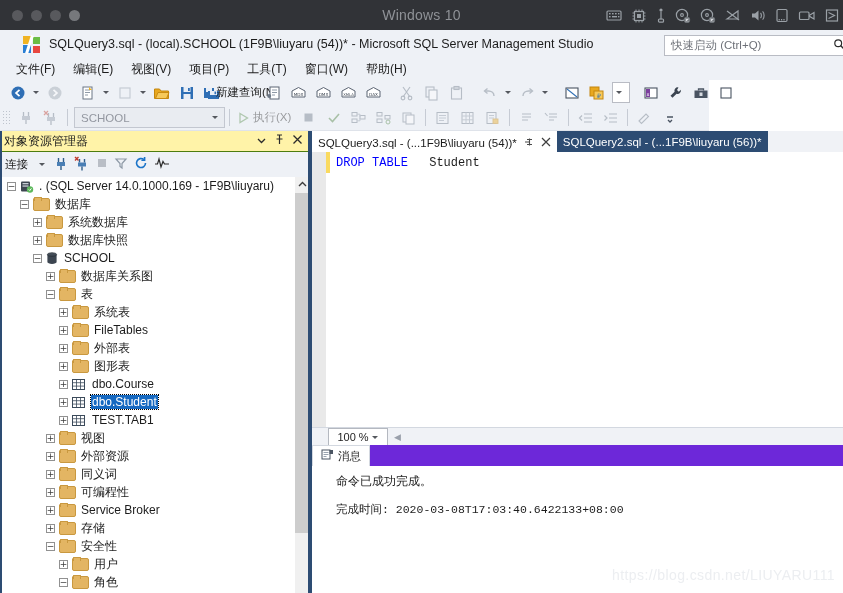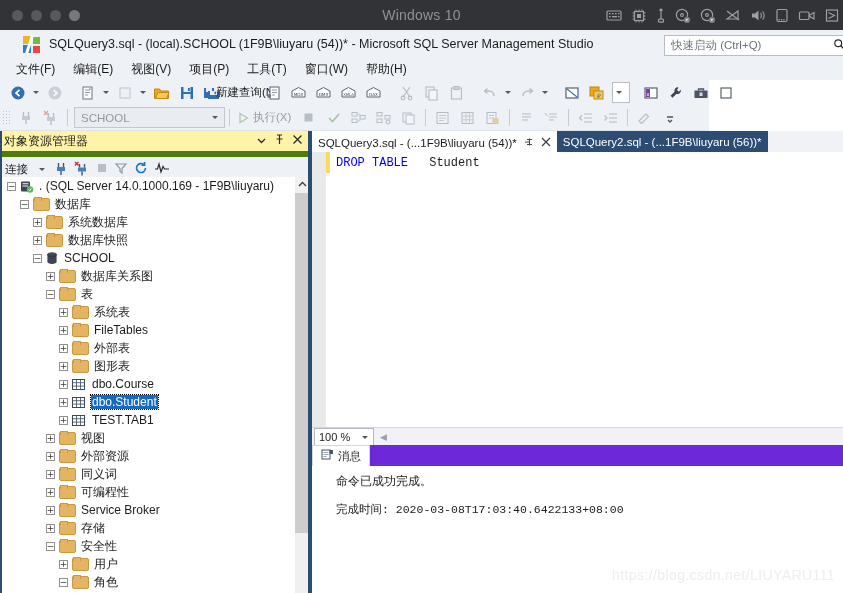--- a/index.html
+++ b/index.html
@@ -80,21 +80,21 @@
     display:flex;align-items:center;justify-content:flex-end;padding-right:4px;margin-left:3px;
   }
 
   
   .main{position:absolute;left:0;top:131px;width:843px;height:462px;background:#ffffff;}
 
   
   .oe{position:absolute;left:0;top:0;width:311px;height:462px;background:#ffffff;
       border-right:1px solid #c9ced8;box-sizing:border-box;}
   .oe-head{height:20px;background:#fff3a8;display:flex;align-items:center;
-           border-bottom:6px solid #4d7c0f;}
+           border-bottom:1px solid #4d7c0f;}
   .oe-head .t{font-size:12px;color:#1c1c1c;padding-left:4px;}
   .oe-head .acts{margin-left:auto;display:flex;align-items:center;gap:7px;padding-right:7px;color:#2b2b2b;}
   .oe-tb{height:25px;background:#eef1f6;display:flex;align-items:center;gap:6px;
          padding-left:5px;border-bottom:1px solid #dfe3ea;}
   .oe-tb .connect{font-size:11.5px;color:#1c1c1c;display:flex;align-items:center;gap:8px;}
   .tree{position:absolute;left:0;top:46px;right:0;bottom:0;overflow:hidden;background:#ffffff;}
   .row{height:18px;display:flex;align-items:center;font-size:12px;color:#1c1c1c;white-space:nowrap;}
   .exp{width:9px;height:9px;border:1px solid #919191;background:#fff;
        display:inline-flex;align-items:center;justify-content:center;
        font-size:9px;line-height:7px;color:#3c3c3c;font-family:"DejaVu Sans",sans-serif;
@@ -119,22 +119,22 @@
   .tab .pin{margin-left:7px;font-size:11px;opacity:.85;}
   .tab .x{margin-left:7px;font-size:12px;opacity:.9;}
   .code-area{position:absolute;left:0;top:21px;right:0;height:275px;background:#ffffff;display:flex;}
   .gutter{width:14px;background:#e9e9e9;}
   .changebar{width:4px;background:#fada5f;height:21px;}
   .code{flex:1;padding:3px 9px 0 6px;font-family:"Liberation Mono","DejaVu Sans Mono",monospace;font-size:12px;line-height:16px;}
   .kw{color:#0000ff;}
   .id{color:#1c1c1c;}
   .zoomrow{position:absolute;left:0;top:296px;right:0;height:18px;background:#f0f2f6;
            display:flex;align-items:center;border-top:1px solid #d3d8e0;}
-  .zoomsel{width:52px;height:16px;margin-left:2px;background:#ffffff;border:1px solid #b4b8c0;
-           display:flex;align-items:center;justify-content:space-between;padding:0 2px 0 4px;font-size:11px;}
+  .zoomsel{width:52px;height:16px;margin-left:16px;background:#ffffff;border:1px solid #b4b8c0;
+           display:flex;align-items:center;justify-content:center;padding:0 2px 0 4px;font-size:11px;}
   .zoomrow .lsplit{margin-left:6px;color:#9aa0ab;font-size:9px;}
   .results{position:absolute;left:0;top:314px;right:0;bottom:0;background:#ffffff;}
   .res-tabs{height:21px;display:flex;align-items:flex-end;background:#6d28d9;}
   .res-tab{height:20px;display:flex;align-items:center;gap:4px;padding:0 8px;background:#ffffff;
            border:1px solid #d3d8e0;border-bottom:0;font-size:11.5px;}
   .msg-body{padding:6px 0 0 24px;font-family:"Liberation Mono","DejaVu Sans Mono",monospace;
             font-size:11.5px;color:#1c1c1c;line-height:19px;}
   .msg-body .m1{font-family:"Liberation Sans",sans-serif;font-size:12px;}
   .watermark{position:absolute;right:8px;bottom:10px;color:#eceef1;font-size:14px;
              letter-spacing:.4px;user-select:none;}

